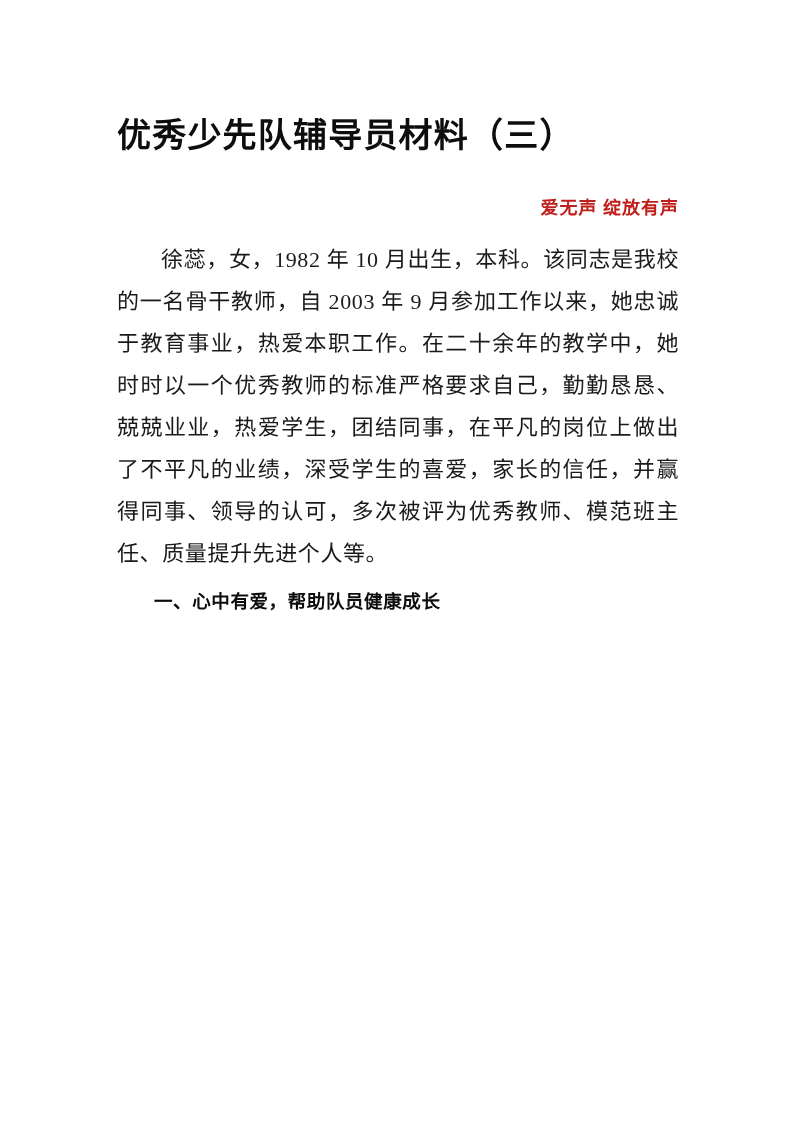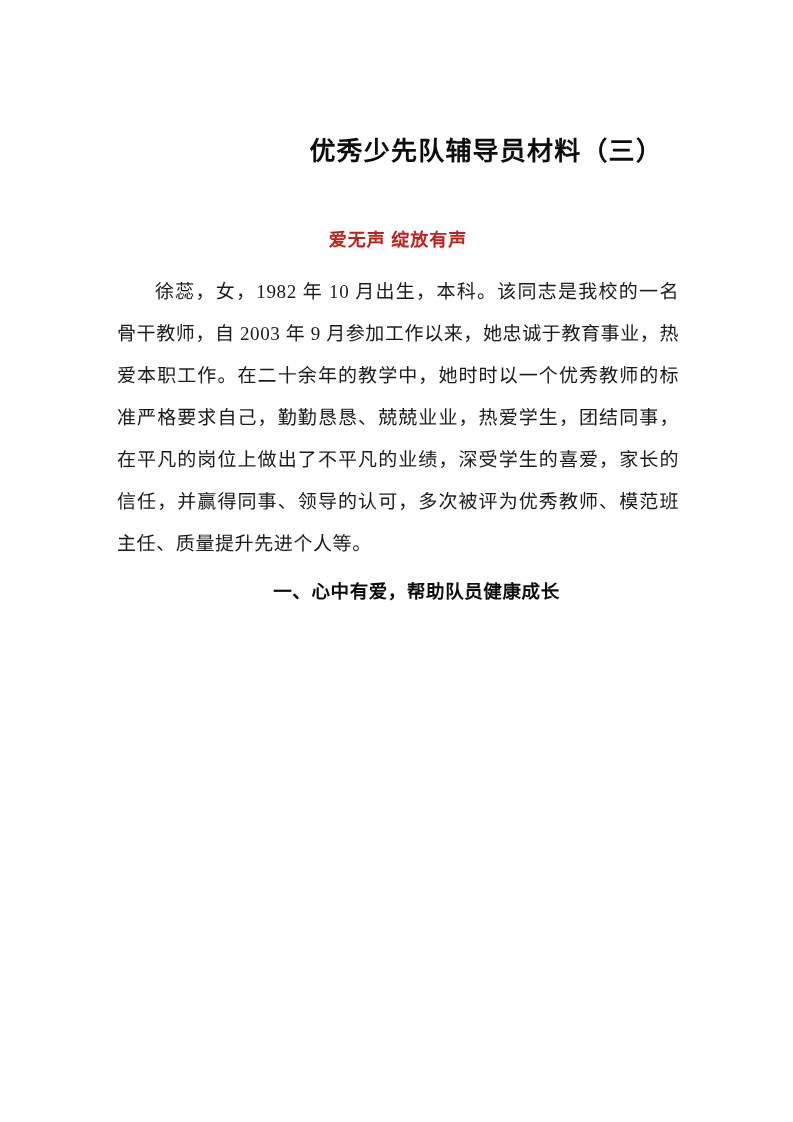--- a/index.html
+++ b/index.html
@@ -23,69 +23,69 @@
 
   
   .content {
     position: absolute;
     left: 117px;
     top: 0;
     width: 562px;
   }
 
   .doc-title {
-    margin: 16px;
+    margin: 0;
     padding-top: 116px;
-    text-align: right;
-    font-size: 26px;
+    text-align: left;
+    font-size: 34px;
     line-height: 40px;
     font-weight: bold;
     letter-spacing: 1.2px;
     color: #0d0d0d;
     font-family: "Liberation Serif", "DejaVu Serif", serif;
   }
 
   .doc-subtitle {
     margin: 0;
     padding-top: 38px;
-    text-align: center;
+    text-align: right;
     font-size: 18px;
     line-height: 28px;
     font-weight: bold;
     letter-spacing: 1px;
     color: #c0201b;
     font-family: "Liberation Serif", "DejaVu Serif", serif;
   }
 
   .body-block {
     padding-top: 17px;
   }
 
   p.para {
     margin: 0;
-    font-size: 19px;
+    font-size: 22px;
     line-height: 42px;
     text-align: justify;
     text-justify: inter-ideograph;
     text-indent: 2em;
     letter-spacing: 0.6px;
     color: #1a1a1a;
     font-family: "Liberation Serif", "DejaVu Serif", serif;
   }
 
   h2.section-heading {
     margin: 0;
     padding-top: 6px;
     font-size: 18.5px;
     line-height: 42px;
     font-weight: bold;
     text-indent: 2em;
     letter-spacing: 0.6px;
     color: #0d0d0d;
-    text-align: center;
+    text-align: left;
     font-family: "Liberation Serif", "DejaVu Serif", serif;
   }
 </style>
 </head>
 <body>
 
 <div class="page">
   <div class="content">
 
     <h1 class="doc-title">优秀少先队辅导员材料（三）</h1>

